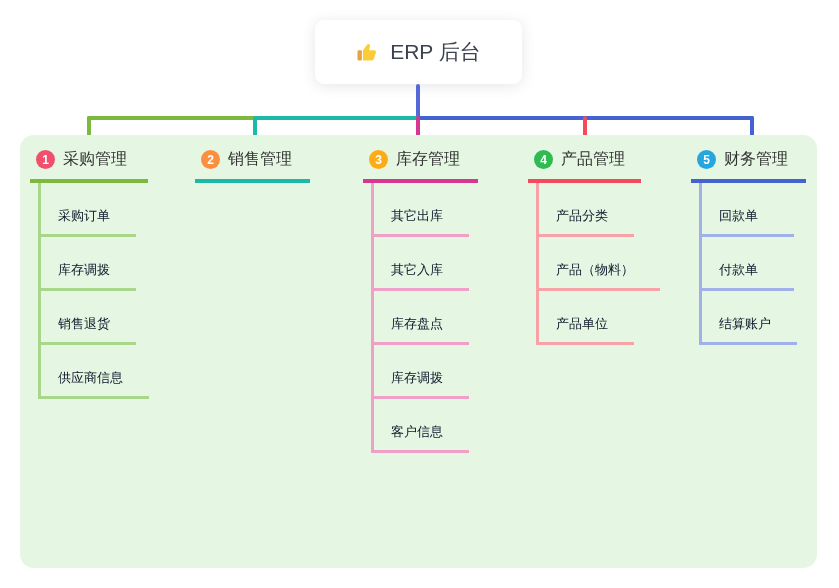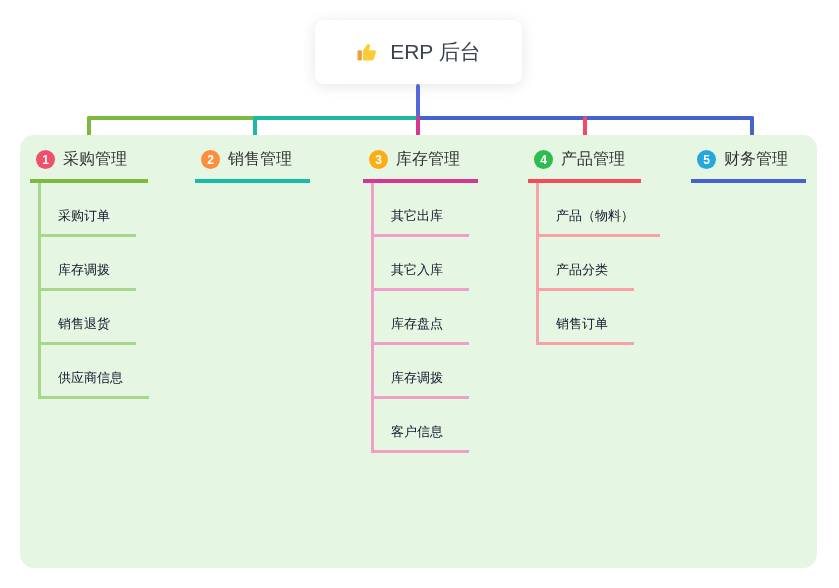--- a/index.html
+++ b/index.html
@@ -117,25 +117,30 @@
           <div class="child">库存调拨</div>
           <div class="child">客户信息</div>
         </div>
   </div>
       <div class="branch" style="--main: #f44a5c; --light: #f8a2a8;">
     <div class="branch-title">
       <span class="badge" style="background: rgb(47, 186, 82);">4</span>
       <span class="branch-label">产品管理</span>
     </div>
     <div class="children">
+          <div class="child">产品分类</div>
           <div class="child">产品（物料）</div>
-          <div class="child">产品分类</div>
-          <div class="child">销售订单</div>
+          <div class="child">产品单位</div>
         </div>
   </div>
       <div class="branch" style="--main: #4463d0; --light: #9fb1e8;">
     <div class="branch-title">
       <span class="badge" style="background: rgb(38, 166, 222);">5</span>
       <span class="branch-label">财务管理</span>
     </div>
+    <div class="children">
+          <div class="child">回款单</div>
+          <div class="child">付款单</div>
+          <div class="child">结算账户</div>
+        </div>
   </div>
     </div>
 </div>
 
 </body></html>

